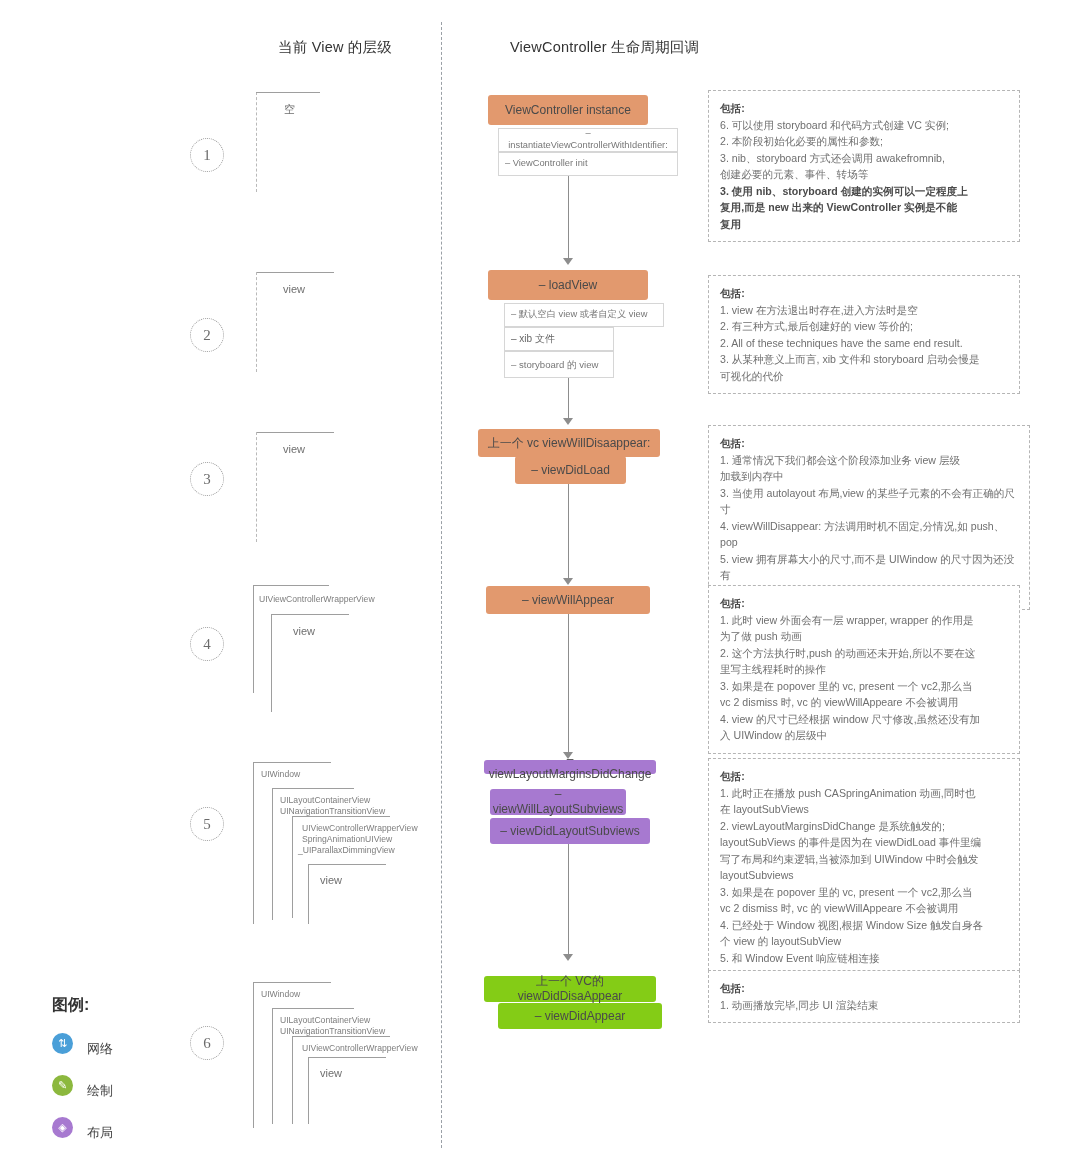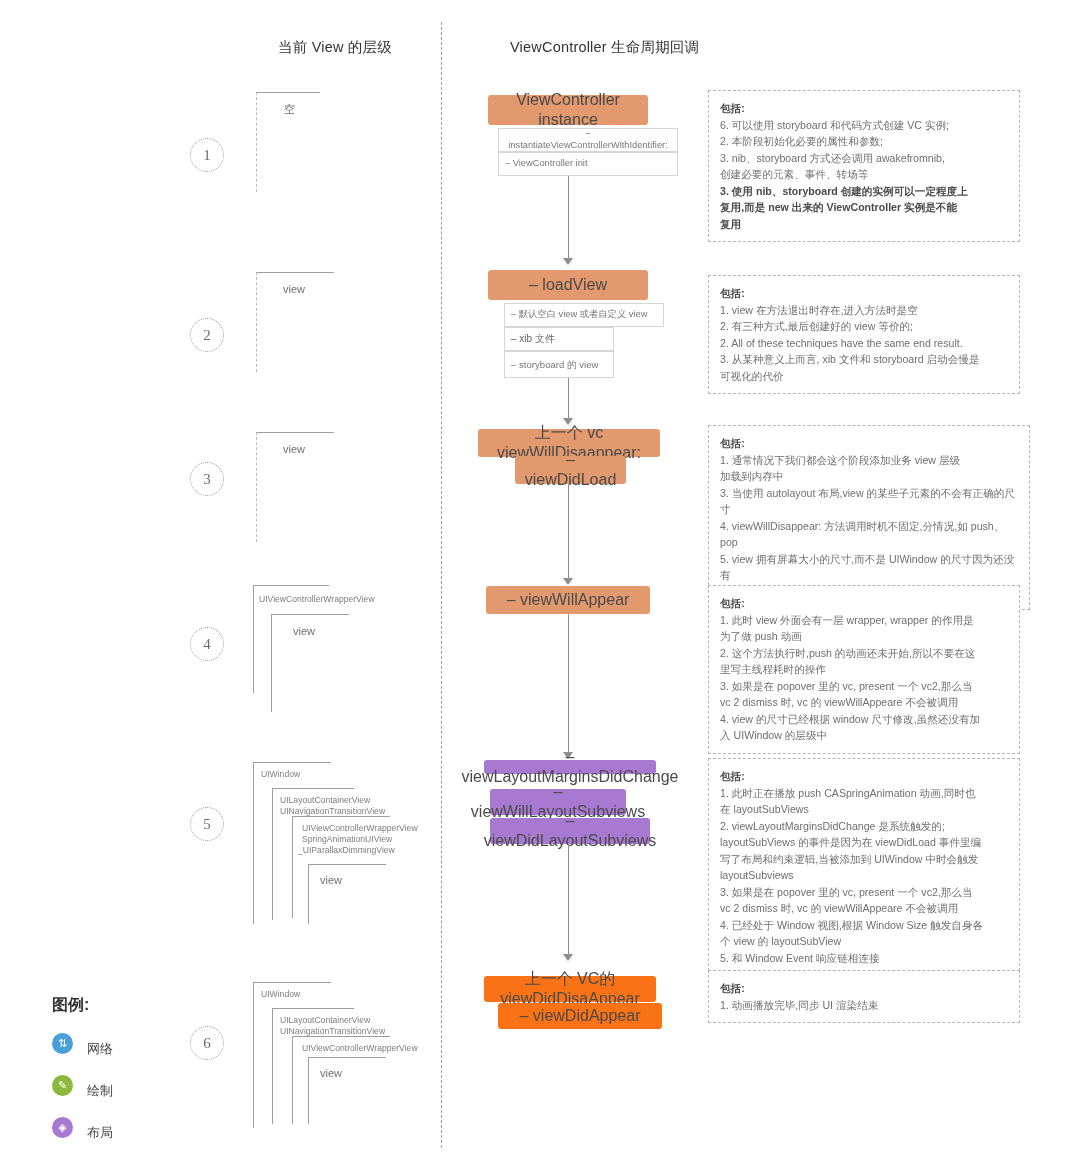--- a/index.html
+++ b/index.html
@@ -62,28 +62,28 @@
     color:#7d7d7d;
     line-height:11px;
   }
   .frame .lbl.big { font-size:11px; color:#6f6f6f; }
 
   
   .node {
     position:absolute;
     display:flex; align-items:center; justify-content:center;
     text-align:center;
-    font-size:16px;
+    font-size:12px;
     color:#4a4a4a;
     line-height:1.25;
     padding:0 6px;
   }
   .node.orange { background:#e2996e; }
   .node.purple { background:#a779d0; }
-  .node.green  { background:#f97316; }
+  .node.green  { background:#84cc16; }
   .node.white  { background:#ffffff; border:1px solid #d6d6d6; }
   .node.rounded { border-radius:3px; }
 
   .connector {
     position:absolute;
     width:0;
     border-left:1px solid #8d8d8d;
   }
   .arrowhead {
     position:absolute;

